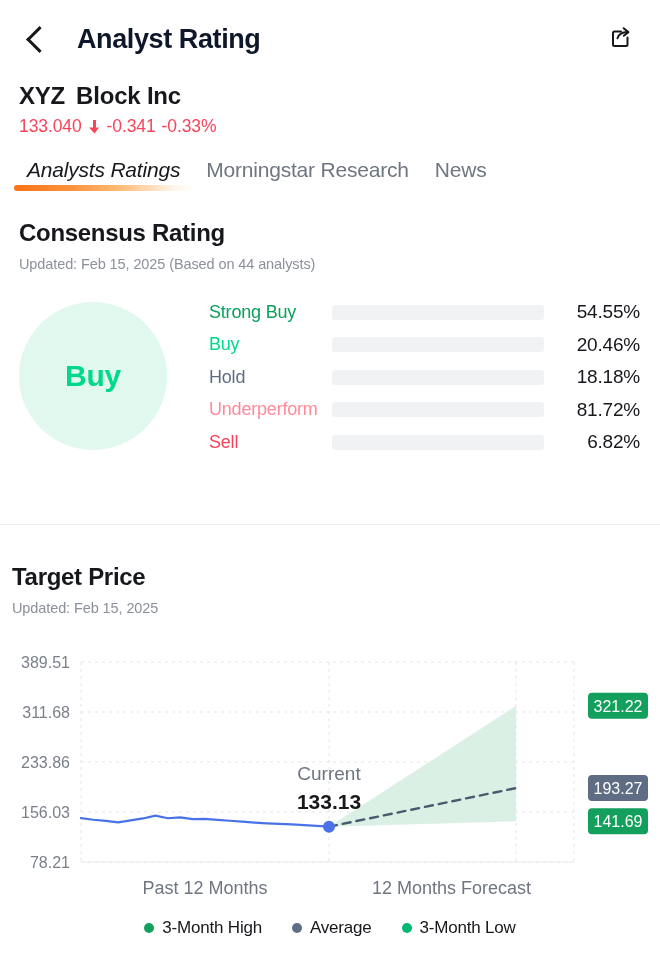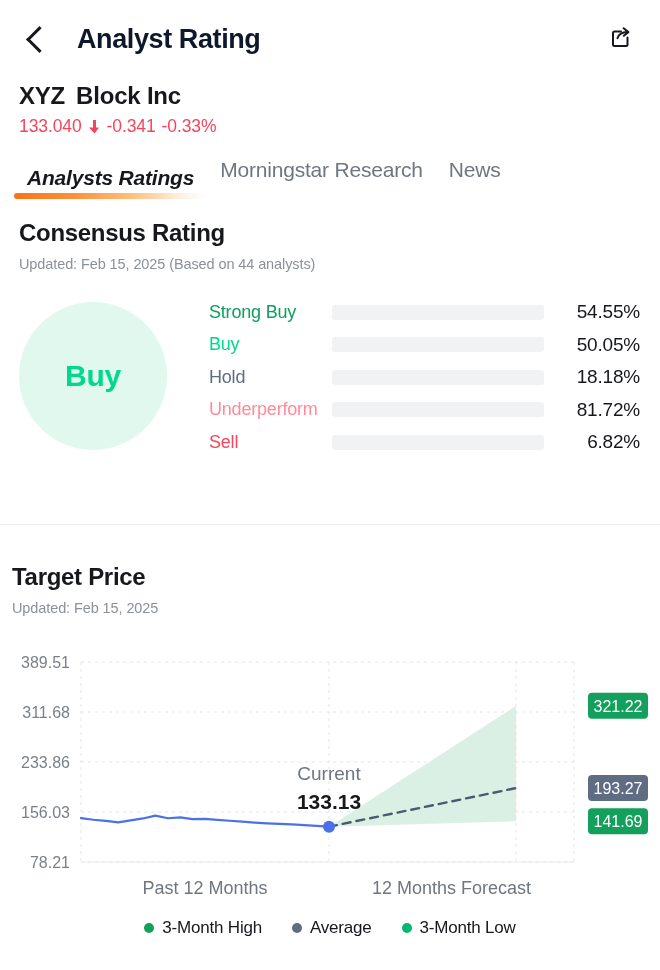--- a/index.html
+++ b/index.html
@@ -110,23 +110,22 @@
     font-size: 21px;
     color: #6f7680;
     padding: 0 13px;
     cursor: pointer;
     letter-spacing: -0.2px;
     line-height: 30px;
     white-space: nowrap;
   }
   .tab.active {
     color: #16181c;
-    font-weight: bold;
+    font-weight: normal;
     font-style: italic;
-    margin-top: 8px;
   }
   .tab.active .tab-underline {
     position: absolute;
     left: 0; right: 0;
     bottom: -6px;
     height: 6px;
     border-radius: 3px;
     background: linear-gradient(to right, #f97316 0%, #fb923c 32%, #fdba74 58%, rgba(253,186,116,0.18) 88%, rgba(255,255,255,0) 100%);
   }
 
@@ -318,21 +317,21 @@
           <span class="rr-track">
             <span class="rr-fill" style="width: 54.55%; background: rgb(0, 162, 102);"></span>
           </span>
           <span class="rr-pct">54.55%</span>
         </div>
         <div class="rating-row">
           <span class="rr-label" style="color: rgb(0, 217, 139);">Buy</span>
           <span class="rr-track">
             <span class="rr-fill" style="width: 20.46%; background: rgb(0, 221, 141);"></span>
           </span>
-          <span class="rr-pct">50.05%</span>
+          <span class="rr-pct">20.46%</span>
         </div>
         <div class="rating-row">
           <span class="rr-label" style="color: rgb(94, 108, 132);">Hold</span>
           <span class="rr-track">
             <span class="rr-fill" style="width: 18.18%; background: rgb(100, 116, 139);"></span>
           </span>
           <span class="rr-pct">18.18%</span>
         </div>
         <div class="rating-row">
           <span class="rr-label" style="color: rgb(255, 138, 155);">Underperform</span>

